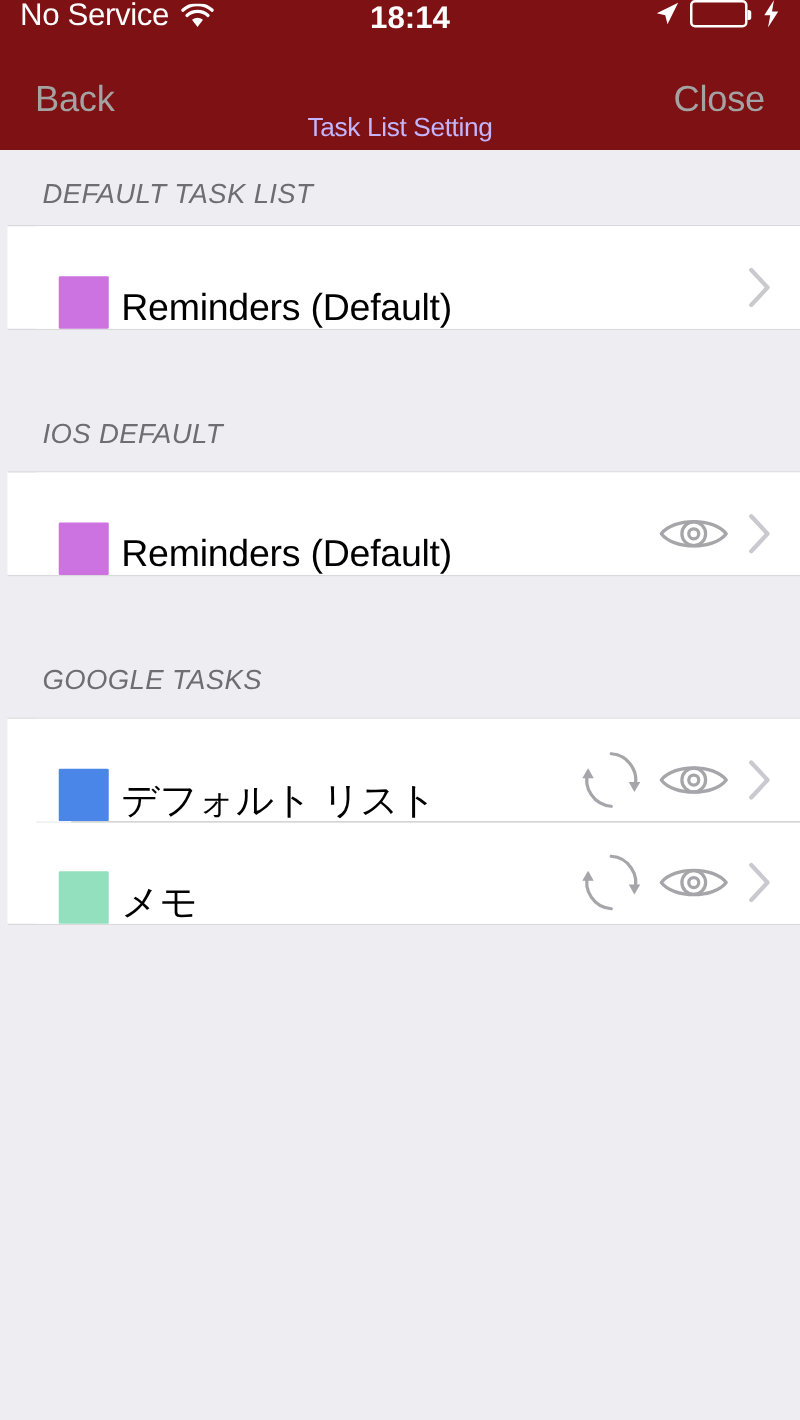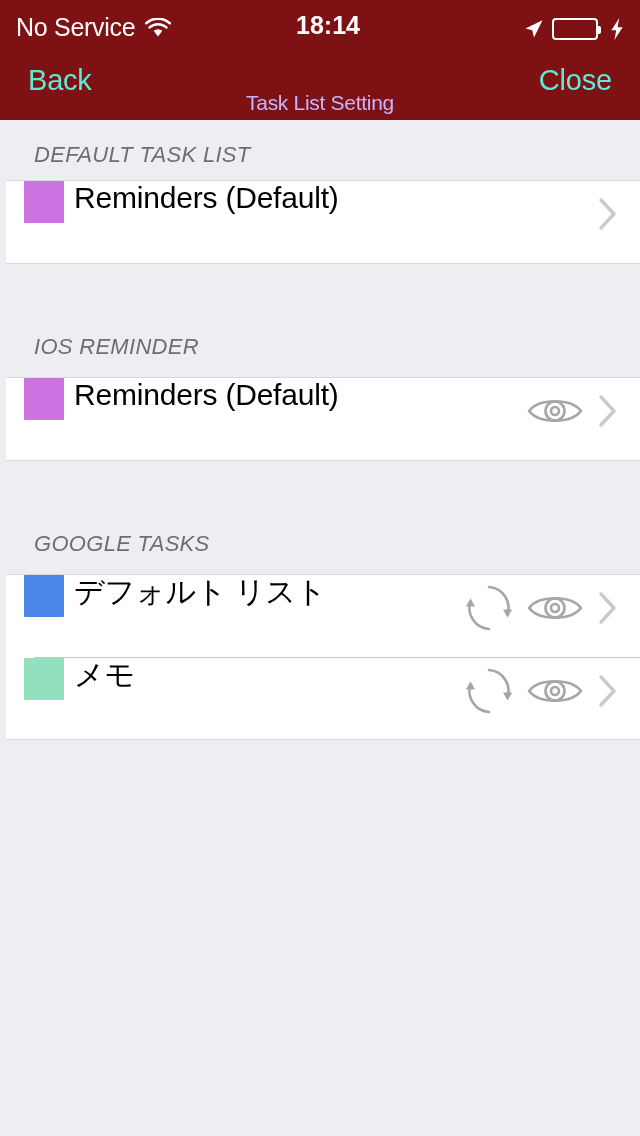--- a/index.html
+++ b/index.html
@@ -16,21 +16,21 @@
     -webkit-font-smoothing: antialiased;
   }
 
   
   .status-bar {
     position: relative;
     height: 40px;
     background: #7d1113;
     color: #ffffff;
     display: flex;
-    align-items: flex-end;
+    align-items: flex-start;
     padding: 0 16px;
     box-sizing: border-box;
   }
   .status-left {
     display: flex;
     align-items: center;
     gap: 10px;
     flex: 0 0 auto;
   }
   .carrier-text {
@@ -106,21 +106,21 @@
     height: 80px;
     background: #7d1113;
     position: relative;
     display: flex;
     align-items: center;
     padding: 0 28px;
     box-sizing: border-box;
   }
   .nav-btn {
     font-size: 29px;
-    color: #5eead4;
+    color: #a3a3a3;
     background: none;
     border: none;
     padding: 0;
     cursor: pointer;
     font-family: inherit;
     line-height: 1;
     letter-spacing: -0.2px;
   }
   .nav-title {
     position: absolute;
@@ -165,27 +165,28 @@
   .card {
     background: #ffffff;
     margin-left: 6px;
     border-top: 1px solid #d9d8dd;
     border-bottom: 1px solid #d9d8dd;
   }
 
   .row {
     height: 82px;
     display: flex;
-    align-items: flex-start;
+    align-items: flex-end;
     position: relative;
     box-sizing: border-box;
     padding-left: 18px;
     padding-right: 12px;
     background: #ffffff;
     cursor: pointer;
+    margin-left: 23px;
   }
   .row + .row { border-top: 1px solid #c8c7cc; }
   .row + .row::before {
     content: "";
     position: absolute;
     left: 0;
     top: -1px;
     width: 28px;
     height: 1px;
     background: #ffffff;
@@ -295,21 +296,21 @@
             </svg>
           </span>
         </span>
       </div>
     </div>
   </div>
 
   <div class="section-gap"></div>
 
   <div class="section">
-    <div class="section-header spaced">IOS REMINDER</div>
+    <div class="section-header spaced">IOS DEFAULT</div>
     <div class="card">
       <div class="row">
         <span class="swatch" style="background:#cc73e1"></span>
         <span class="row-label">Reminders (Default)</span>
         <span class="row-accessories">
           <button class="icon-btn">
             <svg width="58" height="34" viewBox="0 0 58 34" aria-hidden="true">
               <path d="M3 17 C13 4, 45 4, 55 17 C45 30, 13 30, 3 17 Z" fill="none" stroke="#a5a5aa" stroke-width="2.6" stroke-linejoin="round"></path>
               <circle cx="29" cy="17" r="9.5" fill="none" stroke="#a5a5aa" stroke-width="2.6"></circle>
               <circle cx="29" cy="17" r="4" fill="none" stroke="#a5a5aa" stroke-width="2.6"></circle>

